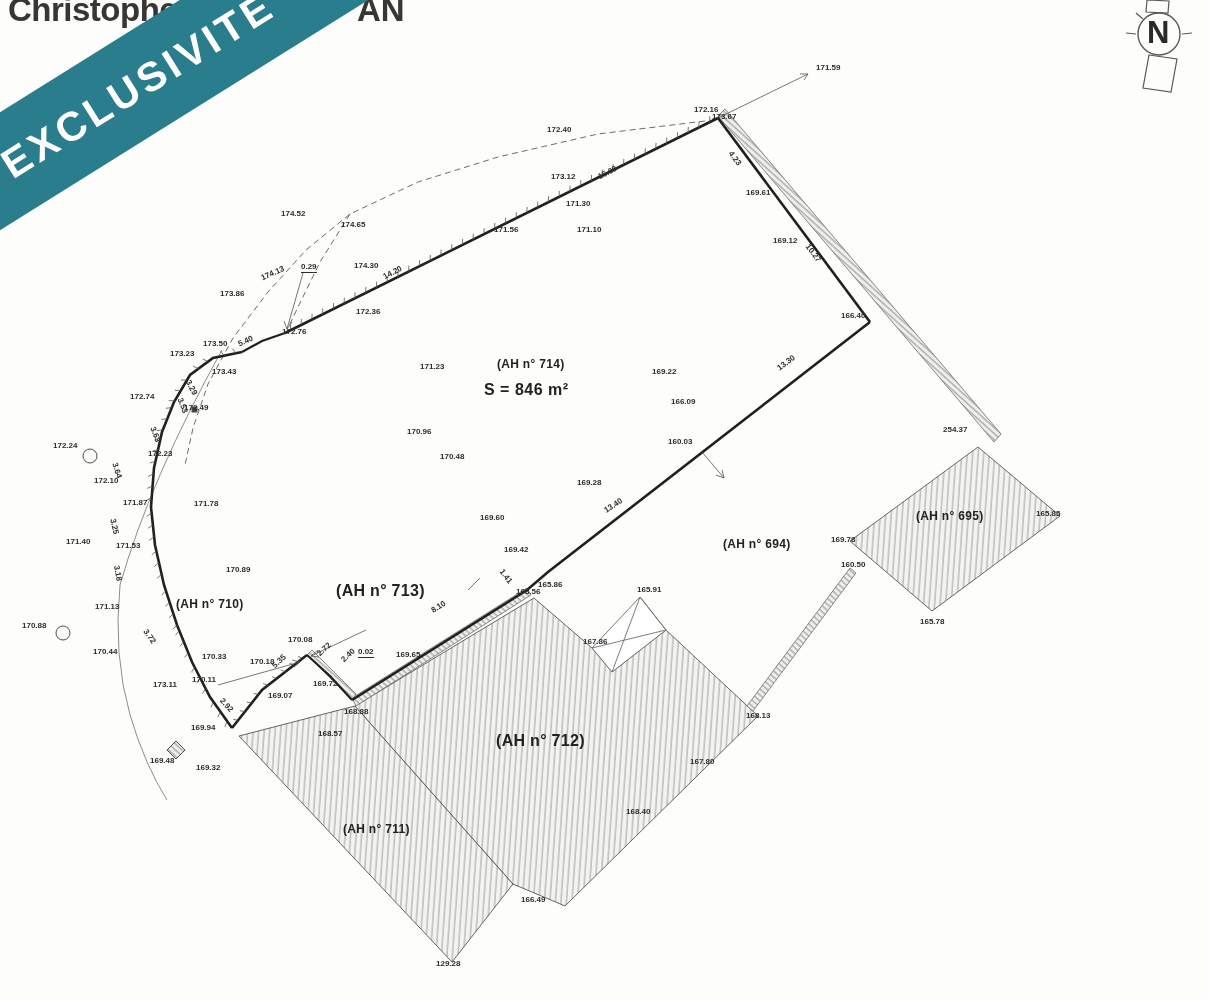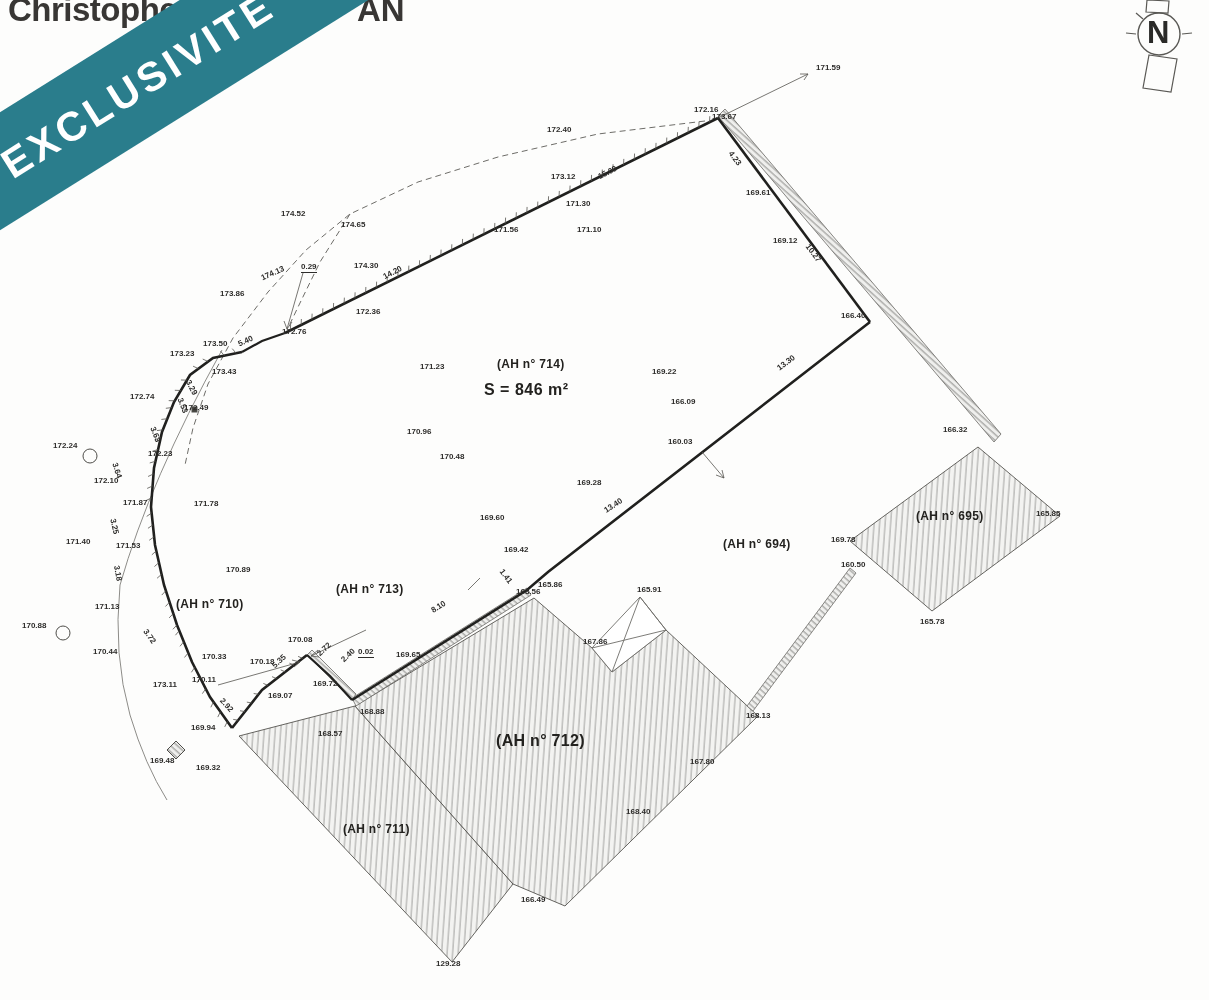--- a/index.html
+++ b/index.html
@@ -207,21 +207,21 @@
 
   <div class="label-layer" id="label-layer">
       <span class="lbl" style="left: 816px; top: 64px;">171.59</span>
       <span class="lbl" style="left: 694px; top: 106px;">172.16</span>
       <span class="lbl" style="left: 712px; top: 113px;">173.67</span>
       <span class="lbl" style="left: 733px; top: 150px; transform: rotate(53deg);">4.23</span>
       <span class="lbl" style="left: 746px; top: 189px;">169.61</span>
       <span class="lbl" style="left: 773px; top: 237px;">169.12</span>
       <span class="lbl" style="left: 810px; top: 243px; transform: rotate(53deg);">10.27</span>
       <span class="lbl" style="left: 841px; top: 312px;">166.40</span>
-      <span class="lbl" style="left: 943px; top: 426px;">166.32</span>
+      <span class="lbl" style="left: 943px; top: 426px;">254.37</span>
       <span class="lbl" style="left: 1036px; top: 510px;">165.85</span>
       <span class="lbl parcel" style="left: 916px; top: 510px; font-size: 12px;">(AH n° 695)</span>
       <span class="lbl" style="left: 831px; top: 536px;">169.78</span>
       <span class="lbl" style="left: 841px; top: 561px;">160.50</span>
       <span class="lbl" style="left: 920px; top: 618px;">165.78</span>
       <span class="lbl parcel" style="left: 723px; top: 538px; font-size: 12px;">(AH n° 694)</span>
       <span class="lbl" style="left: 637px; top: 586px;">165.91</span>
       <span class="lbl" style="left: 583px; top: 638px;">167.86</span>
       <span class="lbl" style="left: 746px; top: 712px;">168.13</span>
       <span class="lbl parcel" style="left: 476px; top: 733px; font-size: 16px; padding-left: 20px;">(AH n° 712)</span>
@@ -234,27 +234,27 @@
       <span class="lbl" style="left: 196px; top: 764px;">169.32</span>
       <span class="lbl" style="left: 191px; top: 724px;">169.94</span>
       <span class="lbl" style="left: 224px; top: 697px; transform: rotate(48deg);">2.92</span>
       <span class="lbl" style="left: 192px; top: 676px;">170.11</span>
       <span class="lbl" style="left: 153px; top: 681px;">173.11</span>
       <span class="lbl" style="left: 202px; top: 653px;">170.33</span>
       <span class="lbl" style="left: 250px; top: 658px;">170.18</span>
       <span class="lbl" style="left: 271px; top: 664px; transform: rotate(-43deg);">5.35</span>
       <span class="lbl" style="left: 268px; top: 692px;">169.07</span>
       <span class="lbl" style="left: 313px; top: 680px;">169.72</span>
-      <span class="lbl" style="left: 360px; top: 708px;">168.88</span>
+      <span class="lbl" style="left: 344px; top: 708px;">168.88</span>
       <span class="lbl" style="left: 318px; top: 730px;">168.57</span>
       <span class="lbl" style="left: 288px; top: 636px;">170.08</span>
       <span class="lbl u" style="left: 358px; top: 624px; margin-top: 24px;">0.02</span>
       <span class="lbl" style="left: 316px; top: 652px; transform: rotate(-43deg);">2.72</span>
       <span class="lbl" style="left: 340px; top: 658px; transform: rotate(-43deg);">2.40</span>
-      <span class="lbl parcel" style="left: 336px; top: 583px; font-size: 12px;">(AH n° 713)</span>
+      <span class="lbl parcel" style="left: 336px; top: 583px; font-size: 16px;">(AH n° 713)</span>
       <span class="lbl" style="left: 430px; top: 608px; transform: rotate(-32deg);">8.10</span>
       <span class="lbl" style="left: 396px; top: 651px;">169.65</span>
       <span class="lbl" style="left: 476px; top: 588px; margin-left: 40px;">168.56</span>
       <span class="lbl" style="left: 538px; top: 581px;">165.86</span>
       <span class="lbl" style="left: 504px; top: 568px; transform: rotate(53deg);">1.41</span>
       <span class="lbl" style="left: 504px; top: 546px;">169.42</span>
       <span class="lbl" style="left: 480px; top: 514px;">169.60</span>
       <span class="lbl" style="left: 603px; top: 508px; transform: rotate(-33deg);">13.40</span>
       <span class="lbl" style="left: 668px; top: 438px;">160.03</span>
       <span class="lbl" style="left: 776px; top: 366px; transform: rotate(-37deg);">13.30</span>

